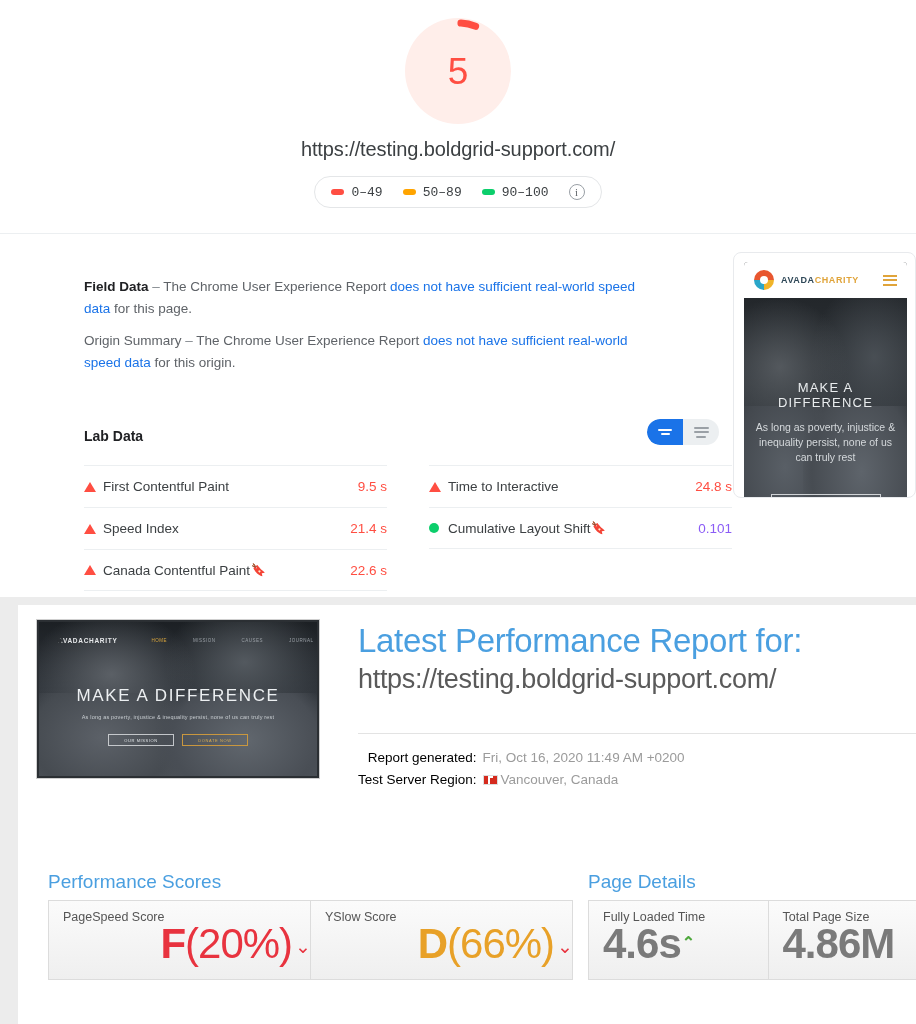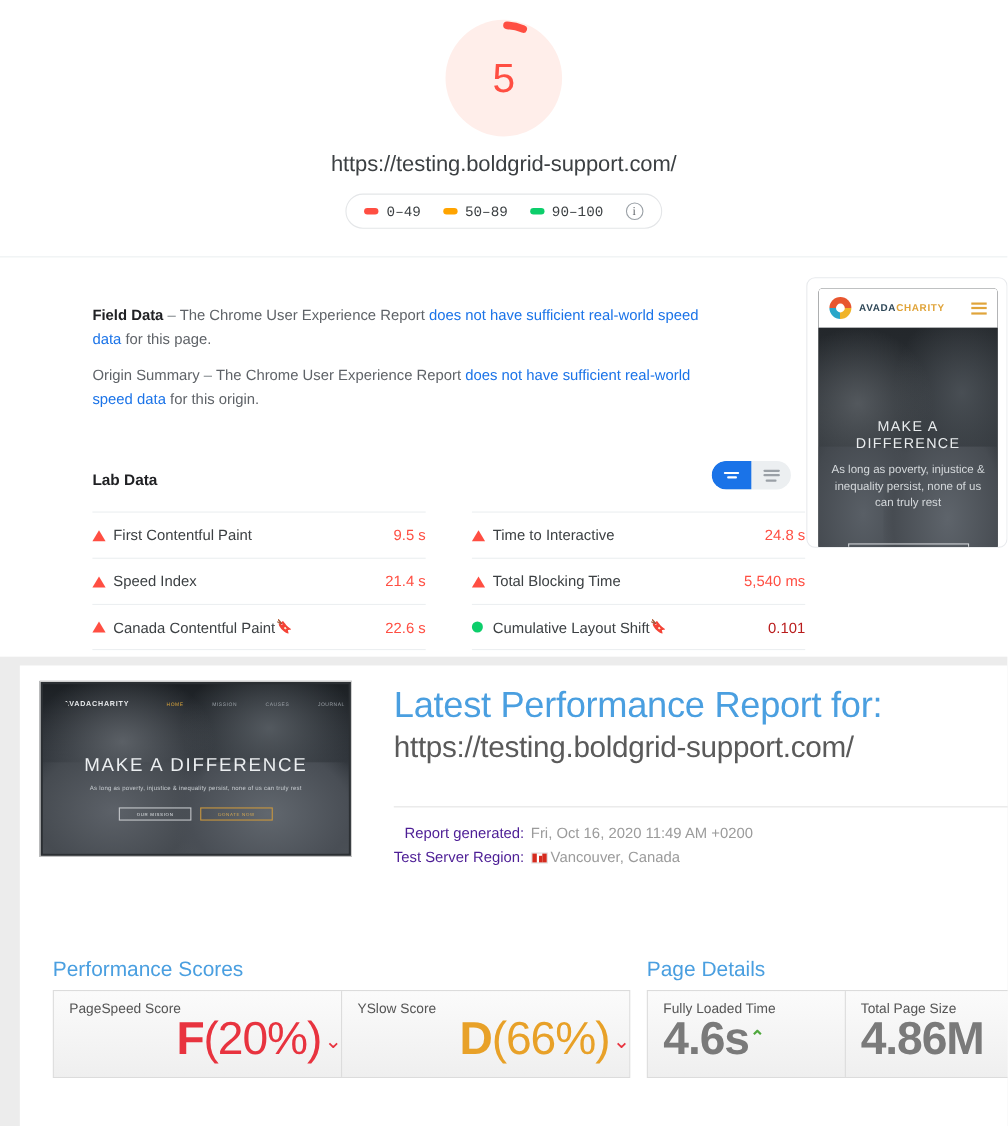--- a/index.html
+++ b/index.html
@@ -100,21 +100,21 @@
   .metrics { position:absolute; left:84px; top:217px; width:648px; display:flex; gap:42px; }
   .mcol { width:303px; }
   .mrow { display:flex; align-items:center; height:42px; border-top:1px solid #eceff1; font-size:13.5px; }
   .mrow:last-child { border-bottom:1px solid #eceff1; }
   .mi { width:19px; flex:none; display:flex; align-items:center; }
   .tri { width:0; height:0; border-left:6px solid transparent; border-right:6px solid transparent; border-bottom:10px solid #ff4e42; }
   .dot { width:10px; height:10px; border-radius:50%; background:#0cce6b; }
   .mlabel { color:#3c4043; white-space:nowrap; }
   .flag { color:#1a73e8; font-size:12px; margin-left:1px; }
   .mval { margin-left:auto; font-variant-numeric:tabular-nums; }
-  .mval.bad { color:#ff4e42; } .mval.good { color:#b91c1c; }
+  .mval.bad { color:#ff4e42; } .mval.good { color:#8b5cf6; }
 
   
   .gt-outer { position:absolute; left:0; top:597px; width:916px; height:427px; background:#ececec; }
   .gt-card { position:absolute; left:18px; top:8px; width:898px; height:419px; background:#fff; }
 
   .gt-thumb { position:absolute; left:18px; top:14px; width:284px; height:160px;
               border:1px solid #cfcfcf; background:#2b2f33; overflow:hidden; padding:2px; }
   .gtt-inner { position:relative; width:100%; height:100%; overflow:hidden;
     background:
       radial-gradient(ellipse 42% 58% at 26% 34%, rgba(96,101,107,.9), rgba(0,0,0,0) 72%),
@@ -142,21 +142,21 @@
   .gtt-b.gold { border-color:#c9973f; color:#d8ab52; }
 
   .gt-title { position:absolute; left:340px; top:17px; width:576px; }
   .gt-t1 { font-size:33px; color:#4a9fe0; font-weight:400; line-height:1.18; letter-spacing:-0.3px; }
   .gt-t2 { font-size:27px; color:#5a5a5a; font-weight:400; line-height:1.2; letter-spacing:-0.3px; margin-top:2px; }
   .gt-rule { position:absolute; left:340px; top:128px; width:560px; height:1px; background:#e3e3e3; }
 
   .gt-meta { position:absolute; left:340px; top:142px; font-size:13.5px; color:#9b9b9b; }
   .gt-meta table { border-collapse:collapse; }
   .gt-meta td { padding:1px 0; vertical-align:top; line-height:1.45; }
-  .gt-meta td.k { text-align:right; color:#4c1d95; padding-right:6px; white-space:nowrap; }
+  .gt-meta td.k { text-align:right; color:#000000; padding-right:6px; white-space:nowrap; }
   .gt-meta td.v { white-space:nowrap; }
   .flagca { display:inline-block; width:15px; height:10px; position:relative; background:#fff; vertical-align:-1px; margin-right:3px;
             border:0.5px solid #ddd; }
   .flagca::before { content:""; position:absolute; left:0; top:0; bottom:0; width:4px; background:#d52b1e; }
   .flagca::after { content:""; position:absolute; right:0; top:0; bottom:0; width:4px; background:#d52b1e; }
   .flagmaple { position:absolute; left:6px; top:2px; width:3px; height:6px; background:#d52b1e; }
   .chrome { display:inline-block; width:15px; height:15px; border-radius:50%; vertical-align:-3px; margin-right:4px;
     background:conic-gradient(from -30deg,#ea4335 0deg 120deg,#fbbc05 120deg 240deg,#34a853 240deg 360deg); position:relative; }
   .chrome::after{ content:""; position:absolute; left:4px; top:4px; width:7px; height:7px; border-radius:50%; background:#4285f4; border:1.5px solid #fff; box-sizing:border-box; }
 
@@ -281,27 +281,20 @@
         <div class="mcol">
 
           <div class="mrow">
             <span class="mi">
                 <span class="tri"></span>
               </span>
             <span class="mlabel">Time to Interactive</span>
             <span class="mval bad">24.8 s</span>
           </div>
 
-          <div class="mrow">
-            <span class="mi">
-                <span class="tri"></span>
-              </span>
-            <span class="mlabel">Total Blocking Time</span>
-            <span class="mval bad">5,540 ms</span>
-          </div>
 
           <div class="mrow">
             <span class="mi">
                 <span class="dot"></span>
               </span>
             <span class="mlabel">Cumulative Layout Shift</span>
             <span class="flag">🔖</span>
             <span class="mval good">0.101</span>
           </div>
 

